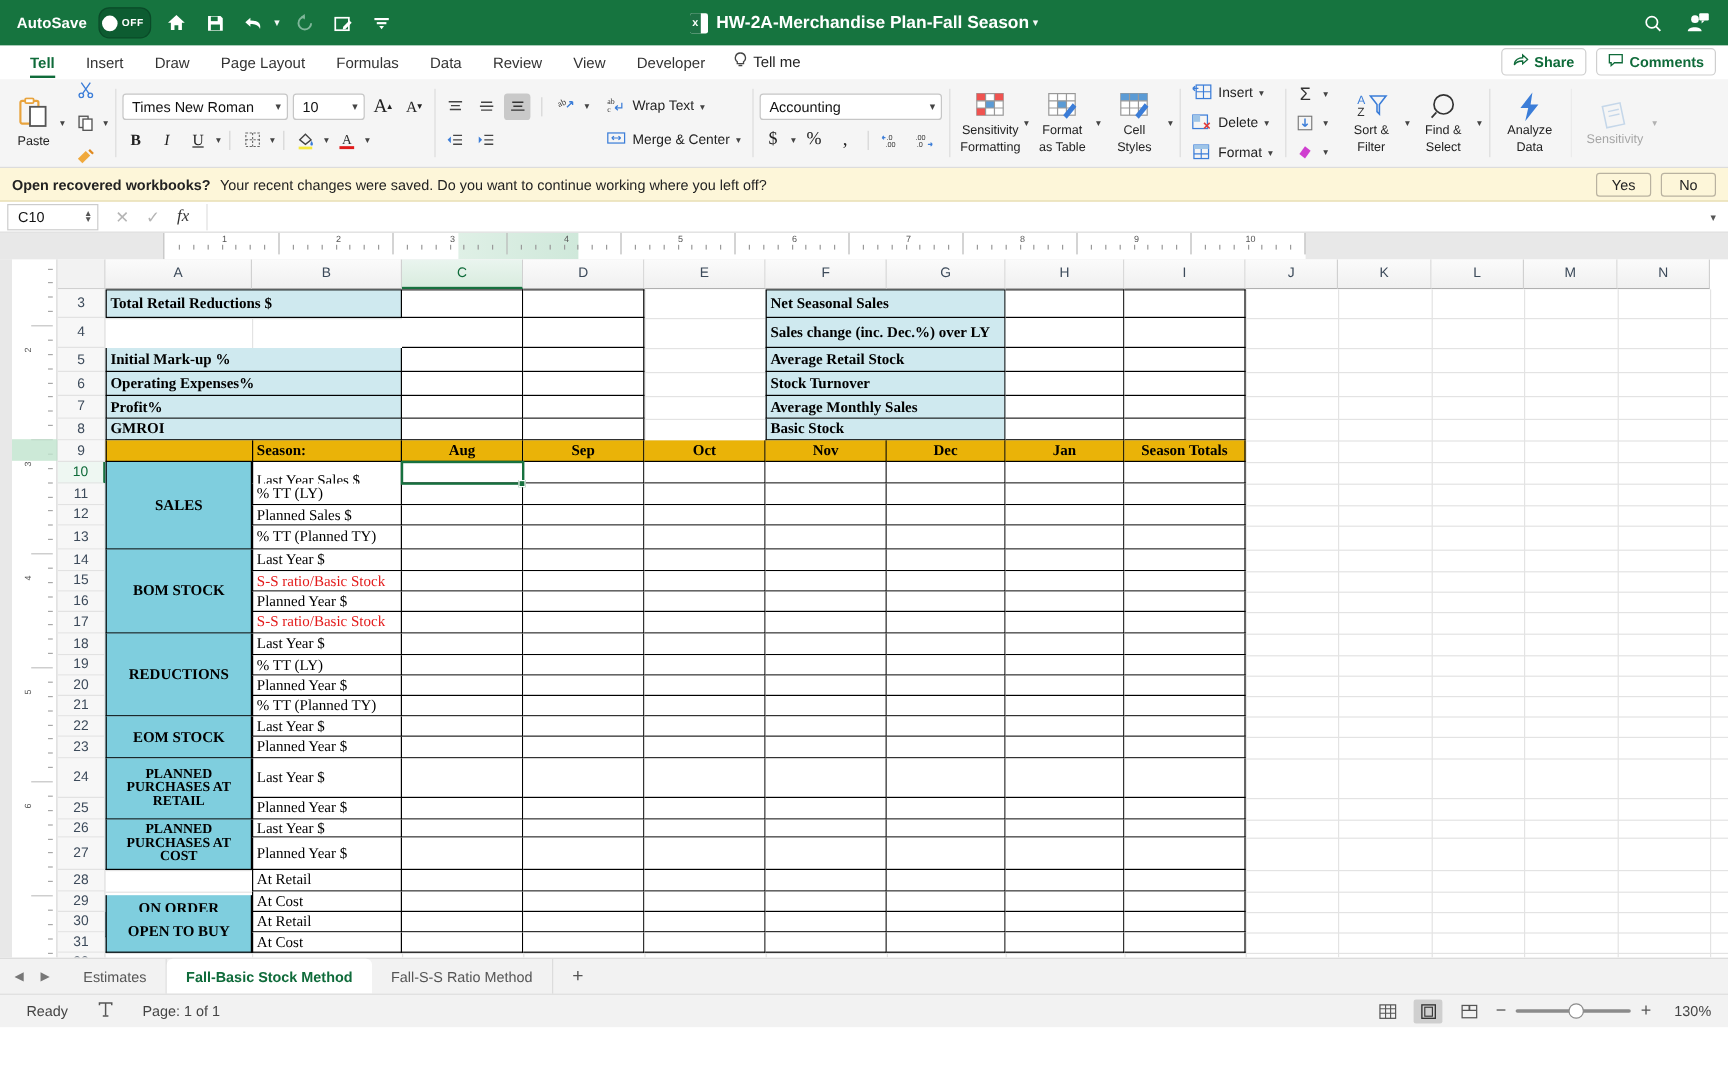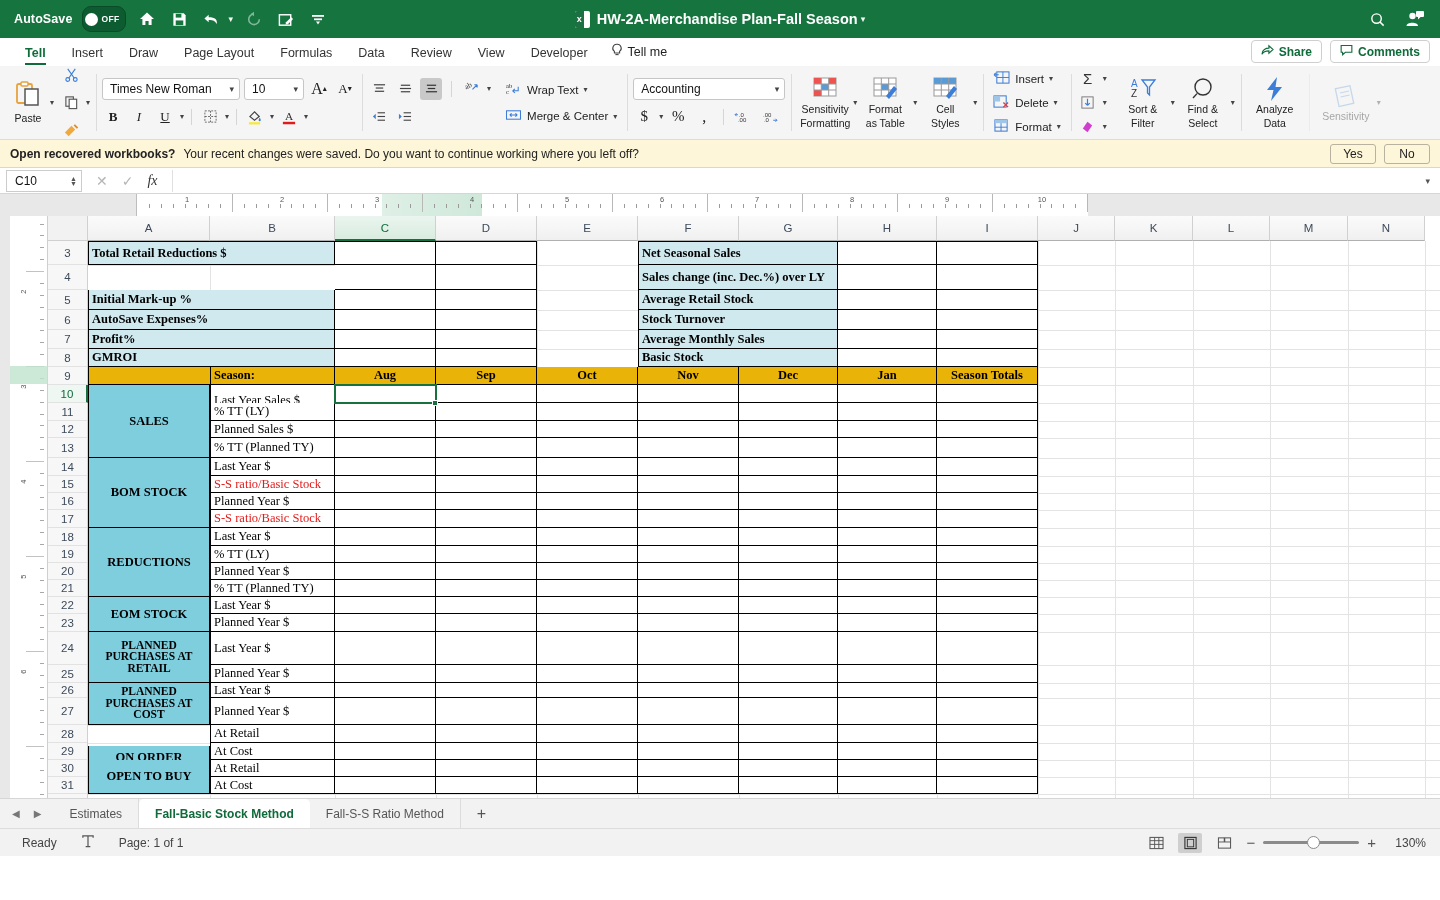--- a/index.html
+++ b/index.html
@@ -985,21 +985,21 @@
             <div class="gl-h" style="top: 553px;"></div>
           </div>
       <div class="cell lbl-cyan bold bl br bb1 bt" style="left: 0px; top: 0px; width: 247px; height: 24px;">Total Retail Reductions $</div>
           <div class="cell wh br1 bb1 bt" style="left: 247px; top: 0px; width: 101px; height: 24px;"></div>
           <div class="cell wh br bb1 bt" style="left: 348px; top: 0px; width: 101px; height: 24px;"></div>
           <div class="cell wh br1 bb1" style="left: 247px; top: 24px; width: 101px; height: 25px;"></div>
           <div class="cell wh br bb1" style="left: 348px; top: 24px; width: 101px; height: 25px;"></div>
           <div class="cell lbl-cyan bold bl br bb1" style="left: 0px; top: 49px; width: 247px; height: 20px;">Initial Mark-up %</div>
           <div class="cell wh br1 bb1" style="left: 247px; top: 49px; width: 101px; height: 20px;"></div>
           <div class="cell wh br bb1" style="left: 348px; top: 49px; width: 101px; height: 20px;"></div>
-          <div class="cell lbl-cyan bold bl br bb1" style="left: 0px; top: 69px; width: 247px; height: 20px;">AutoSave Expenses%</div>
+          <div class="cell lbl-cyan bold bl br bb1" style="left: 0px; top: 69px; width: 247px; height: 20px;">Operating Expenses%</div>
           <div class="cell wh br1 bb1" style="left: 247px; top: 69px; width: 101px; height: 20px;"></div>
           <div class="cell wh br bb1" style="left: 348px; top: 69px; width: 101px; height: 20px;"></div>
           <div class="cell lbl-cyan bold bl br bb1" style="left: 0px; top: 89px; width: 247px; height: 19px;">Profit%</div>
           <div class="cell wh br1 bb1" style="left: 247px; top: 89px; width: 101px; height: 19px;"></div>
           <div class="cell wh br bb1" style="left: 348px; top: 89px; width: 101px; height: 19px;"></div>
           <div class="cell lbl-cyan bold bl br bb1" style="left: 0px; top: 108px; width: 247px; height: 18px;">GMROI</div>
           <div class="cell wh br1 bb1" style="left: 247px; top: 108px; width: 101px; height: 18px;"></div>
           <div class="cell wh br bb1" style="left: 348px; top: 108px; width: 101px; height: 18px;"></div>
           <div class="cell lbl-cyan bold bl br bb1 bt" style="left: 550px; top: 0px; width: 200px; height: 24px;">Net Seasonal Sales</div>
           <div class="cell wh br1 bb1 bt" style="left: 750px; top: 0px; width: 99px; height: 24px;"></div>

